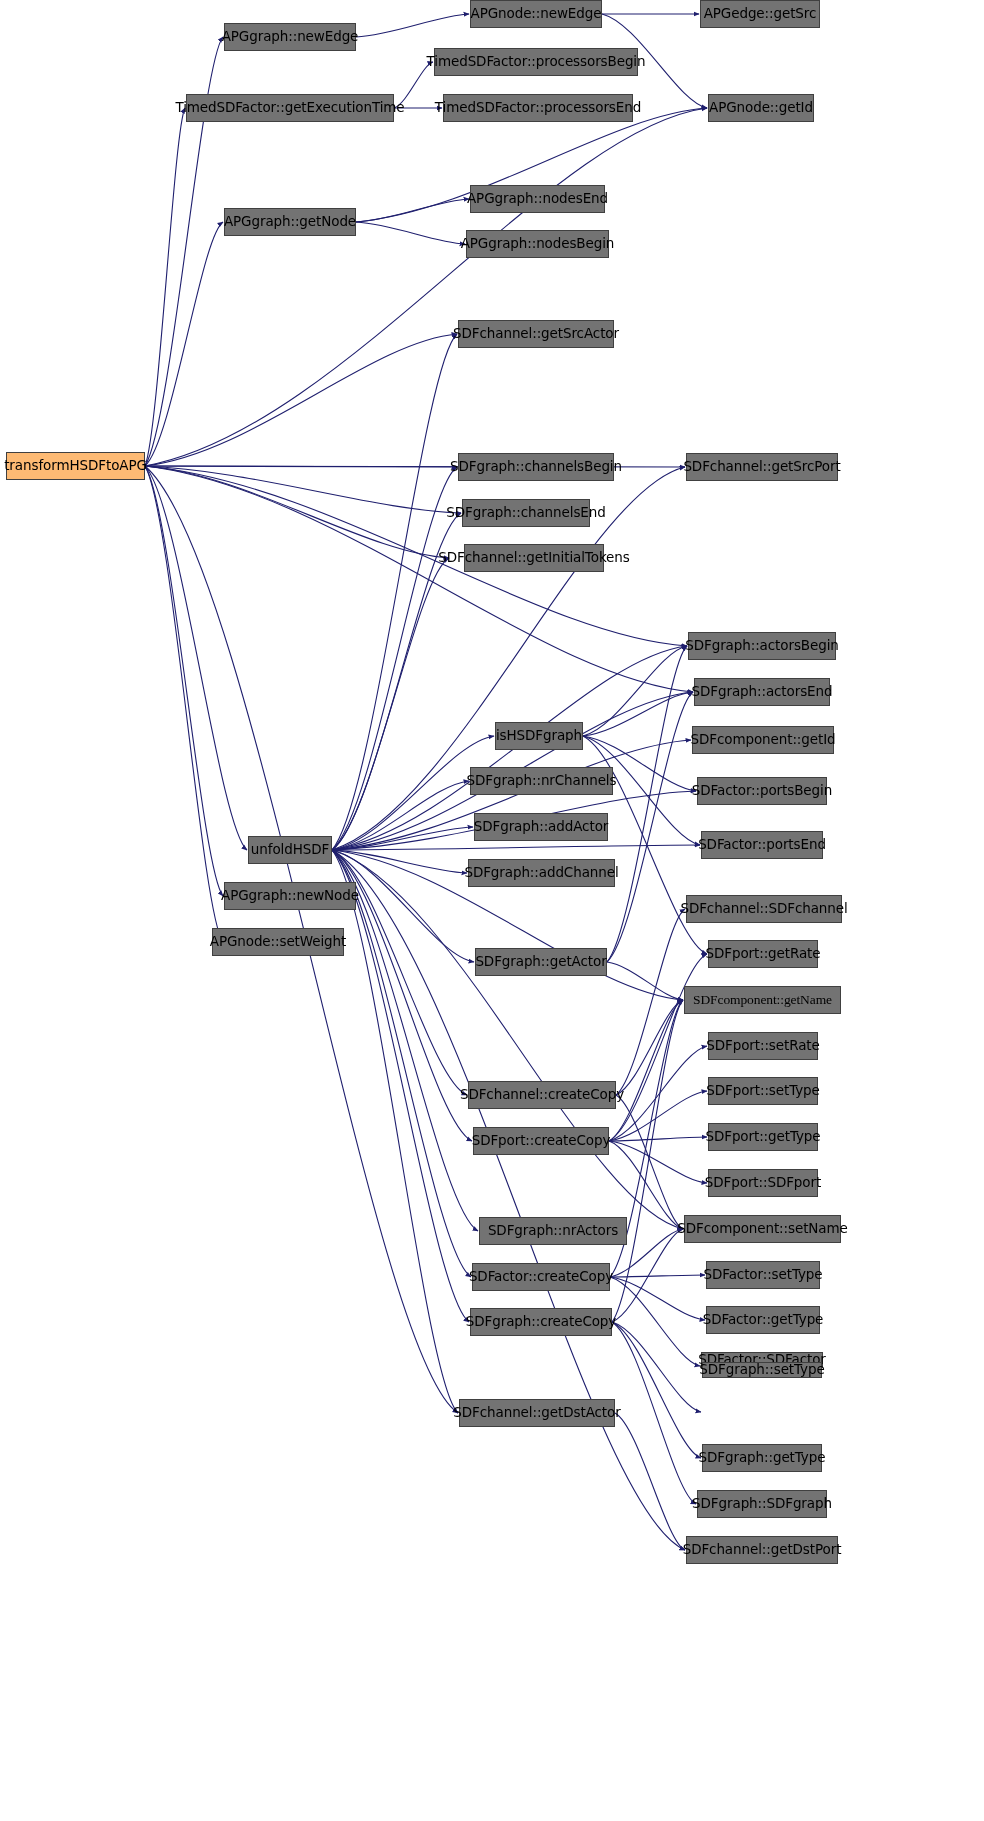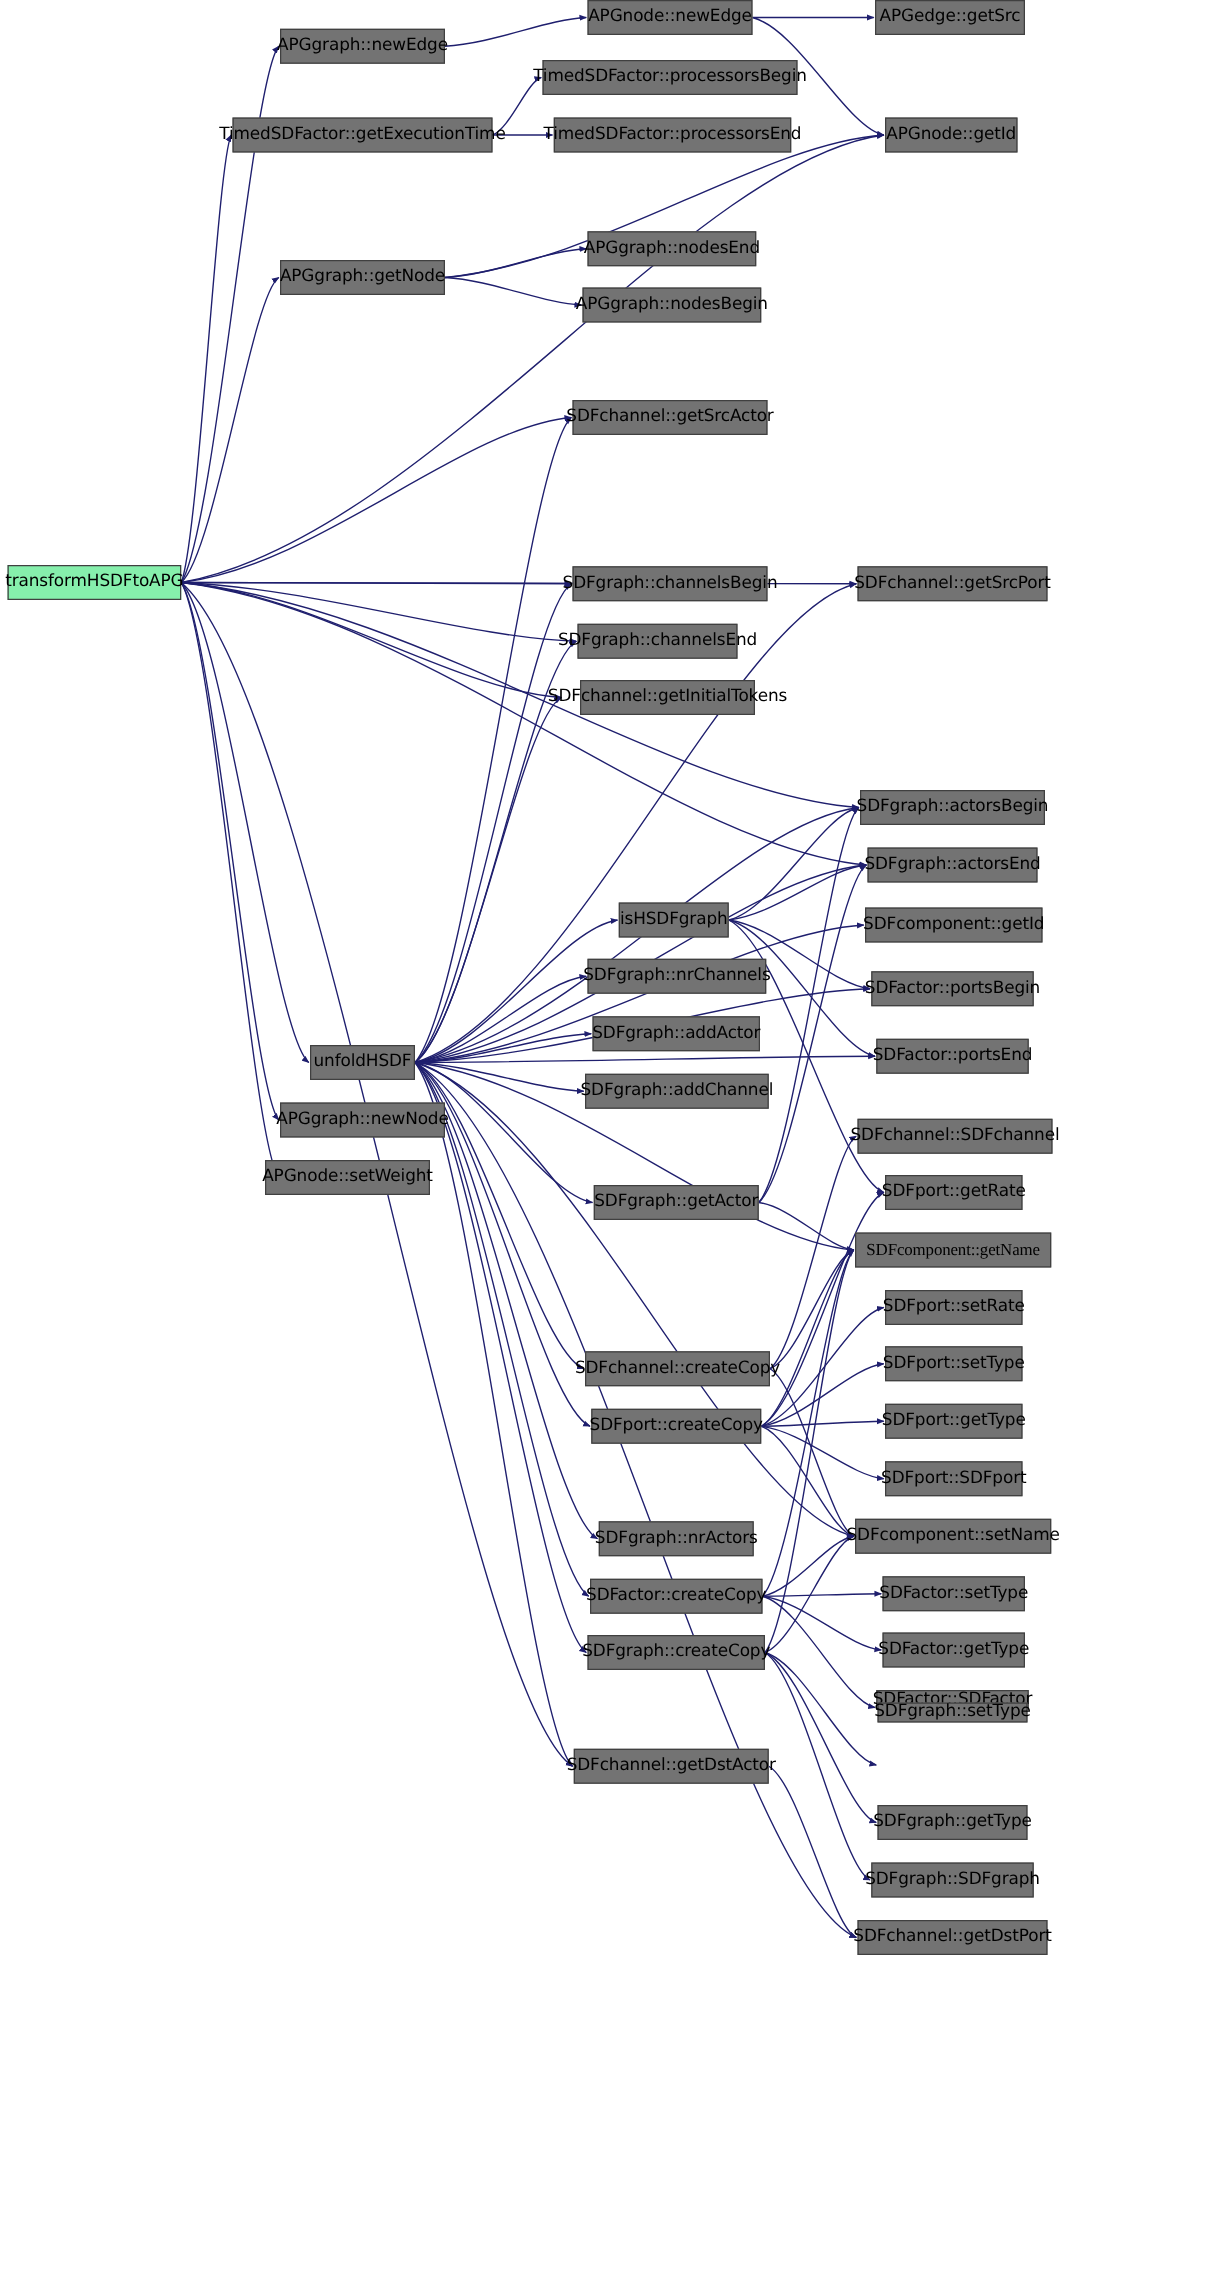--- a/index.html
+++ b/index.html
@@ -25,21 +25,21 @@
     display:flex;
     align-items:center;
     justify-content:center;
     white-space:nowrap;
     font-size:13.5px;
     color:#000000;
     letter-spacing:-0.1px;
     z-index:2;
   }
   .node.root{
-    background:#86efac;
+    background:#fdba74;
     border:1px solid #404040;
   }
   .node .lbl{ pointer-events:none; line-height:1; }
 </style>
 </head>
 <body>
 
 <div id="canvas">
   <svg id="edges" viewBox="0 0 984 1821">
     <defs>
@@ -189,21 +189,21 @@
       </div>
       <div class="node" style="left: 475px; top: 948px; width: 132px; height: 28px;">
         <span class="lbl">SDFgraph::getActor</span>
       </div>
       <div class="node" style="left: 468px; top: 1081px; width: 148px; height: 28px;">
         <span class="lbl">SDFchannel::createCopy</span>
       </div>
       <div class="node" style="left: 473px; top: 1127px; width: 136px; height: 28px;">
         <span class="lbl">SDFport::createCopy</span>
       </div>
-      <div class="node" style="left: 479px; top: 1217px; width: 124px; height: 28px;">
+      <div class="node" style="left: 479px; top: 1217px; width: 148px; height: 28px;">
         <span class="lbl">SDFgraph::nrActors</span>
       </div>
       <div class="node" style="left: 472px; top: 1263px; width: 138px; height: 28px;">
         <span class="lbl">SDFactor::createCopy</span>
       </div>
       <div class="node" style="left: 470px; top: 1308px; width: 142px; height: 28px;">
         <span class="lbl">SDFgraph::createCopy</span>
       </div>
       <div class="node" style="left: 459px; top: 1399px; width: 156px; height: 28px;">
         <span class="lbl">SDFchannel::getDstActor</span>

